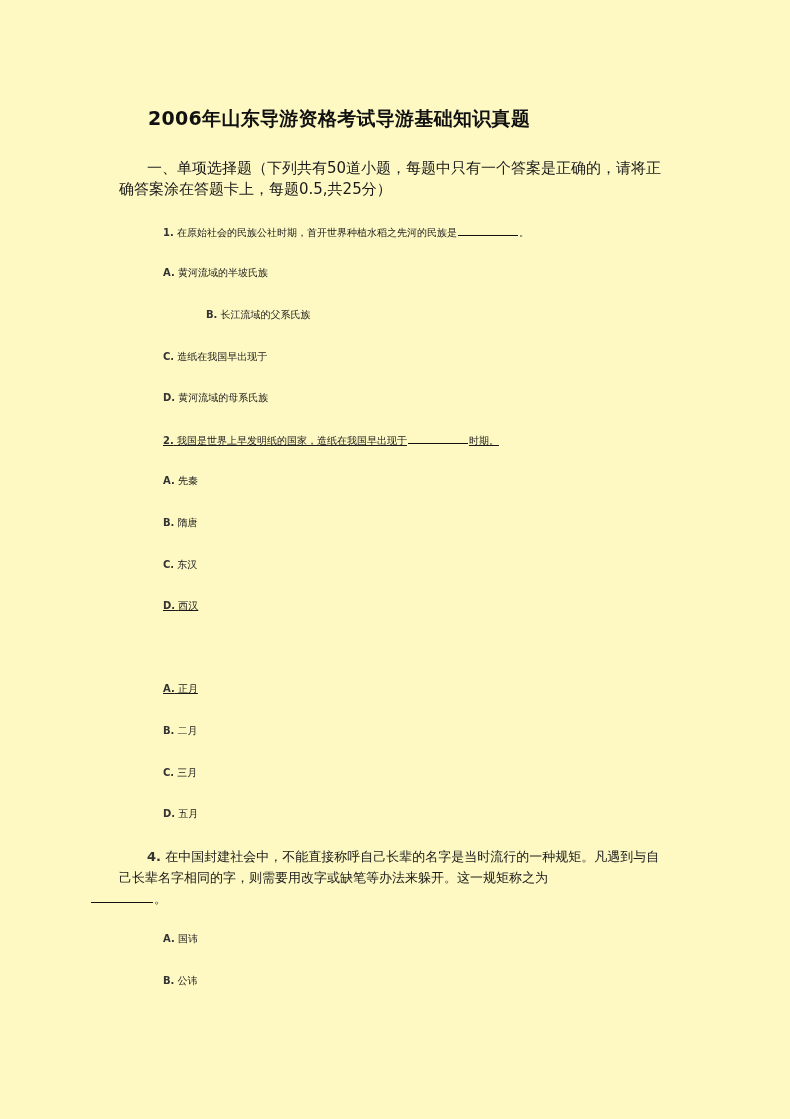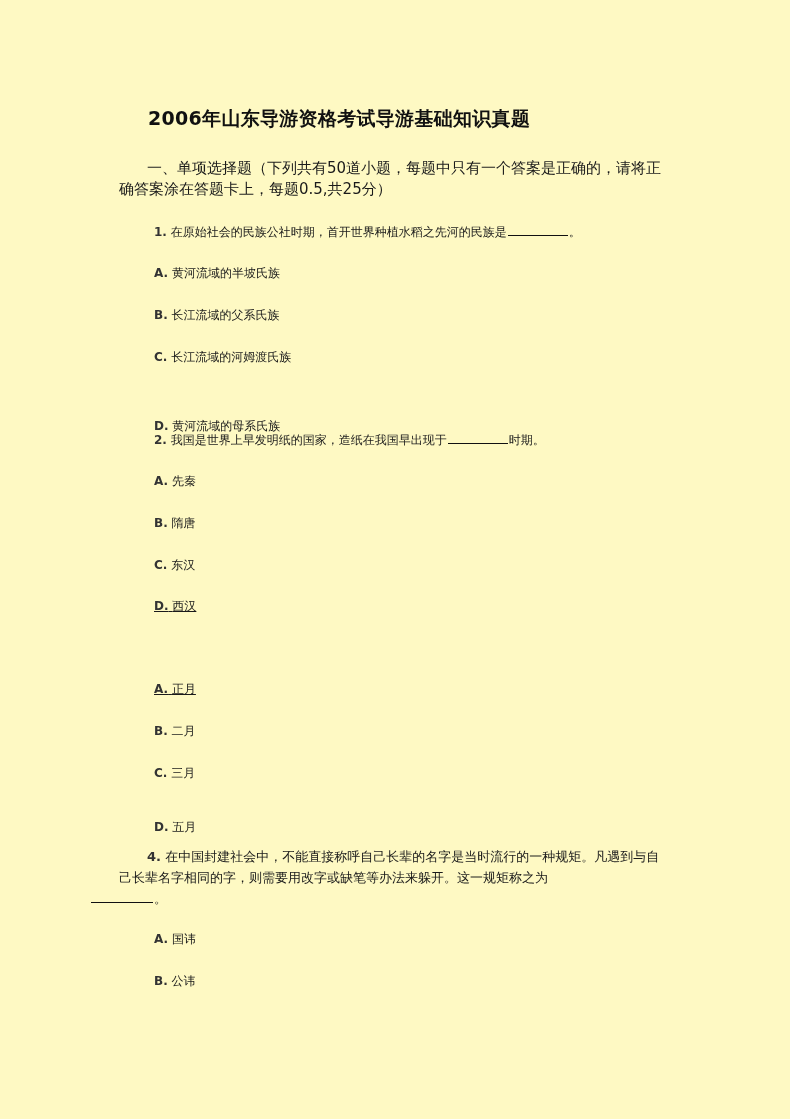--- a/index.html
+++ b/index.html
@@ -39,22 +39,22 @@
       left: 119px;
       top: 158px;
       width: 545px;
       font-size: 15px;
       line-height: 21px;
       text-indent: 28px;
       color: #1a1a1a;
     }
     .line {
       position: absolute;
-      left: 154px;
-      font-size: 12px;
+      left: 163px;
+      font-size: 10px;
       line-height: 20px;
       white-space: nowrap;
       color: #1a1a1a;
     }
     .num {
       font-weight: bold;
       font-family: "DejaVu Sans", sans-serif;
       color: #333;
     }
     .blank {
@@ -85,34 +85,34 @@
   <div class="intro">一、单项选择题（下列共有50道小题，每题中只有一个答案是正确的，请将正确答案涂在答题卡上，每题0.5,共25分）</div>
 
   <div class="line" style="top:222px;">
     <span class="num">1.</span>
     <span>在原始社会的民族公社时期，首开世界种植水稻之先河的民族是</span><span class="blank" style="width:60px;"></span><span>。</span>
   </div>
   <div class="line" style="top:263px;">
     <span class="num">A.</span>
     <span>黄河流域的半坡氏族</span>
   </div>
-  <div class="line" style="top:305px;">
+  <div class="line" style="top:305px;margin-left:43px;">
     <span class="num">B.</span>
     <span>长江流域的父系氏族</span>
   </div>
   <div class="line" style="top:347px;">
     <span class="num">C.</span>
-    <span>长江流域的河姆渡氏族</span>
+    <span>造纸在我国早出现于</span>
   </div>
-  <div class="line" style="top:388px;margin-top:28px;">
+  <div class="line" style="top:388px;">
     <span class="num">D.</span>
     <span>黄河流域的母系氏族</span>
   </div>
 
-  <div class="line" style="top:430px;">
+  <div class="line" style="top:430px;text-decoration:underline;">
     <span class="num">2.</span>
     <span>我国是世界上早发明纸的国家，造纸在我国早出现于</span><span class="blank" style="width:60px;"></span><span>时期。</span>
   </div>
   <div class="line" style="top:471px;">
     <span class="num">A.</span>
     <span>先秦</span>
   </div>
   <div class="line" style="top:513px;">
     <span class="num">B.</span>
     <span>隋唐</span>
@@ -131,21 +131,21 @@
     <span>正月</span>
   </div>
   <div class="line" style="top:721px;text-align:right;">
     <span class="num">B.</span>
     <span>二月</span>
   </div>
   <div class="line" style="top:763px;">
     <span class="num">C.</span>
     <span>三月</span>
   </div>
-  <div class="line" style="top:804px;margin-top:13px;">
+  <div class="line" style="top:804px;">
     <span class="num">D.</span>
     <span>五月</span>
   </div>
 
   <div class="para">
     <span class="num">4.</span>
     <span>在中国封建社会中，不能直接称呼自己长辈的名字是当时流行的一种规矩。凡遇到与自己长辈名字相同的字，则需要用改字或缺笔等办法来躲开。这一规矩称之为</span><br><span class="blank" style="width:62px; margin-left:-28px;"></span><span>。</span>
   </div>
   <div class="line" style="top:929px;">
     <span class="num">A.</span>

